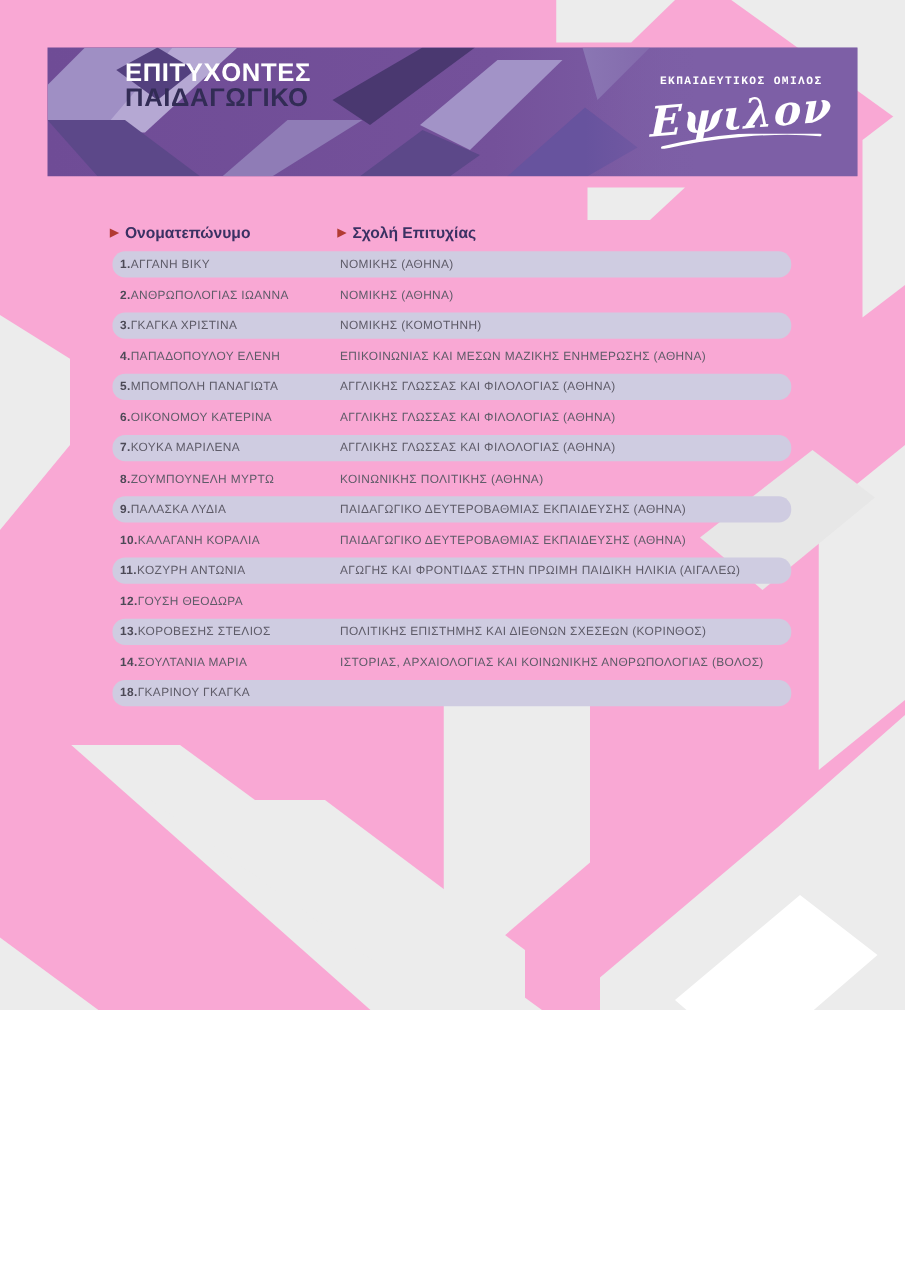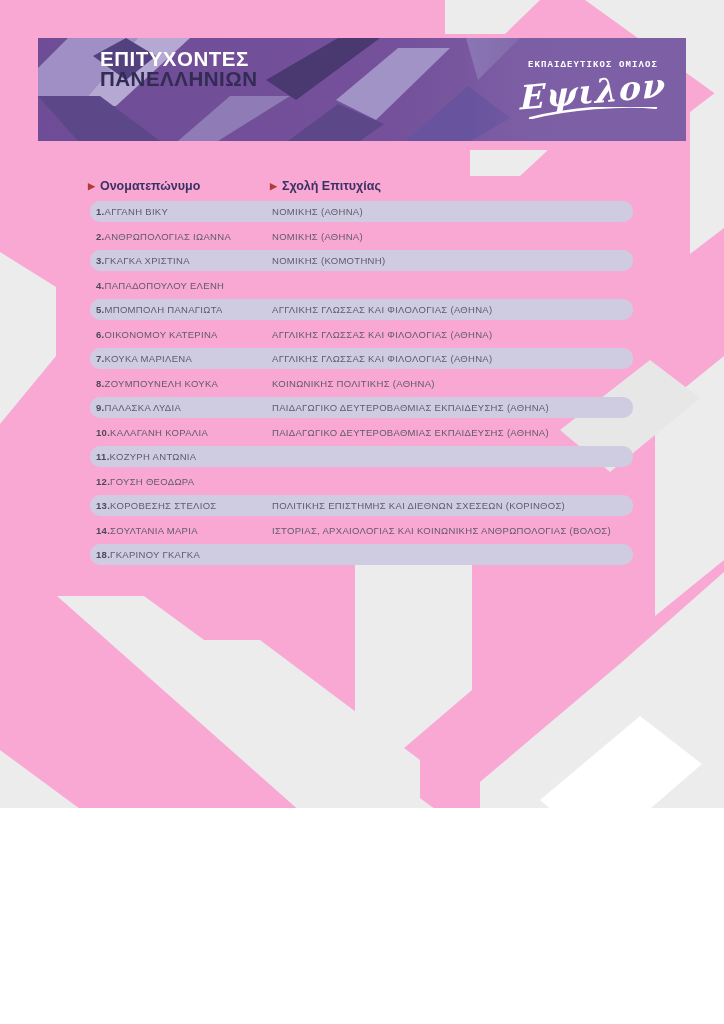--- a/index.html
+++ b/index.html
@@ -82,21 +82,21 @@
       <defs>
         <linearGradient id="fade" x1="0" y1="0" x2="1" y2="0">
           <stop offset="0" stop-color="#7d5fa6" stop-opacity="0"></stop>
           <stop offset="0.45" stop-color="#7d5fa6" stop-opacity="1"></stop>
         </linearGradient>
       </defs>
     </svg>
 
     <div class="banner-title">
       <span class="t-white">ΕΠΙΤΥΧΟΝΤΕΣ</span>
-      <span class="t-dark">ΠΑΝΕΛΛΗΝΙΩΝ</span>
+      <span class="t-dark">ΠΑΙΔΑΓΩΓΙΚΟ</span>
     </div>
 
     <div class="logo-block">
       <div class="logo-org">ΕΚΠΑΙΔΕΥΤΙΚΟΣ ΟΜΙΛΟΣ</div>
       <div class="logo-script">Εψιλον</div>
       <svg class="logo-swoosh" width="130" height="12" viewBox="0 0 130 12">
         <path d="M2 9 C 40 1, 95 -2, 128 3" stroke="#ffffff" stroke-width="2.6" fill="none" stroke-linecap="round" transform="rotate(-2 65 6)"></path>
       </svg>
     </div>
   </div>
@@ -123,54 +123,56 @@
       <div class="cell-school">ΝΟΜΙΚΗΣ (ΑΘΗΝΑ)</div>
     </div>
 
     <div class="row stripe">
       <div class="cell-name"><b>3.</b><span>ΓΚΑΓΚΑ ΧΡΙΣΤΙΝΑ</span></div>
       <div class="cell-school">ΝΟΜΙΚΗΣ (ΚΟΜΟΤΗΝΗ)</div>
     </div>
 
     <div class="row">
       <div class="cell-name"><b>4.</b><span>ΠΑΠΑΔΟΠΟΥΛΟΥ ΕΛΕΝΗ</span></div>
+      <div class="cell-school">ΕΠΙΚΟΙΝΩΝΙΑΣ ΚΑΙ ΜΕΣΩΝ ΜΑΖΙΚΗΣ ΕΝΗΜΕΡΩΣΗΣ (ΑΘΗΝΑ)</div>
     </div>
 
     <div class="row stripe">
       <div class="cell-name"><b>5.</b><span>ΜΠΟΜΠΟΛΗ ΠΑΝΑΓΙΩΤΑ</span></div>
       <div class="cell-school">ΑΓΓΛΙΚΗΣ ΓΛΩΣΣΑΣ ΚΑΙ ΦΙΛΟΛΟΓΙΑΣ (ΑΘΗΝΑ)</div>
     </div>
 
     <div class="row">
       <div class="cell-name"><b>6.</b><span>ΟΙΚΟΝΟΜΟΥ ΚΑΤΕΡΙΝΑ</span></div>
       <div class="cell-school">ΑΓΓΛΙΚΗΣ ΓΛΩΣΣΑΣ ΚΑΙ ΦΙΛΟΛΟΓΙΑΣ (ΑΘΗΝΑ)</div>
     </div>
 
     <div class="row stripe">
       <div class="cell-name"><b>7.</b><span>ΚΟΥΚΑ ΜΑΡΙΛΕΝΑ</span></div>
       <div class="cell-school">ΑΓΓΛΙΚΗΣ ΓΛΩΣΣΑΣ ΚΑΙ ΦΙΛΟΛΟΓΙΑΣ (ΑΘΗΝΑ)</div>
     </div>
 
     <div class="row">
-      <div class="cell-name"><b>8.</b><span>ΖΟΥΜΠΟΥΝΕΛΗ ΚΟΥΚΑ</span></div>
+      <div class="cell-name"><b>8.</b><span>ΖΟΥΜΠΟΥΝΕΛΗ ΜΥΡΤΩ</span></div>
       <div class="cell-school">ΚΟΙΝΩΝΙΚΗΣ ΠΟΛΙΤΙΚΗΣ (ΑΘΗΝΑ)</div>
     </div>
 
     <div class="row stripe">
       <div class="cell-name"><b>9.</b><span>ΠΑΛΑΣΚΑ ΛΥΔΙΑ</span></div>
       <div class="cell-school">ΠΑΙΔΑΓΩΓΙΚΟ ΔΕΥΤΕΡΟΒΑΘΜΙΑΣ ΕΚΠΑΙΔΕΥΣΗΣ (ΑΘΗΝΑ)</div>
     </div>
 
     <div class="row">
       <div class="cell-name"><b>10.</b><span>ΚΑΛΑΓΑΝΗ ΚΟΡΑΛΙΑ</span></div>
       <div class="cell-school">ΠΑΙΔΑΓΩΓΙΚΟ ΔΕΥΤΕΡΟΒΑΘΜΙΑΣ ΕΚΠΑΙΔΕΥΣΗΣ (ΑΘΗΝΑ)</div>
     </div>
 
     <div class="row stripe">
       <div class="cell-name"><b>11.</b><span>ΚΟΖΥΡΗ ΑΝΤΩΝΙΑ</span></div>
+      <div class="cell-school">ΑΓΩΓΗΣ ΚΑΙ ΦΡΟΝΤΙΔΑΣ ΣΤΗΝ ΠΡΩΙΜΗ ΠΑΙΔΙΚΗ ΗΛΙΚΙΑ (ΑΙΓΑΛΕΩ)</div>
     </div>
 
     <div class="row">
       <div class="cell-name"><b>12.</b><span>ΓΟΥΣΗ ΘΕΟΔΩΡΑ</span></div>
     </div>
 
     <div class="row stripe">
       <div class="cell-name"><b>13.</b><span>ΚΟΡΟΒΕΣΗΣ ΣΤΕΛΙΟΣ</span></div>
       <div class="cell-school">ΠΟΛΙΤΙΚΗΣ ΕΠΙΣΤΗΜΗΣ ΚΑΙ ΔΙΕΘΝΩΝ ΣΧΕΣΕΩΝ (ΚΟΡΙΝΘΟΣ)</div>
     </div>

